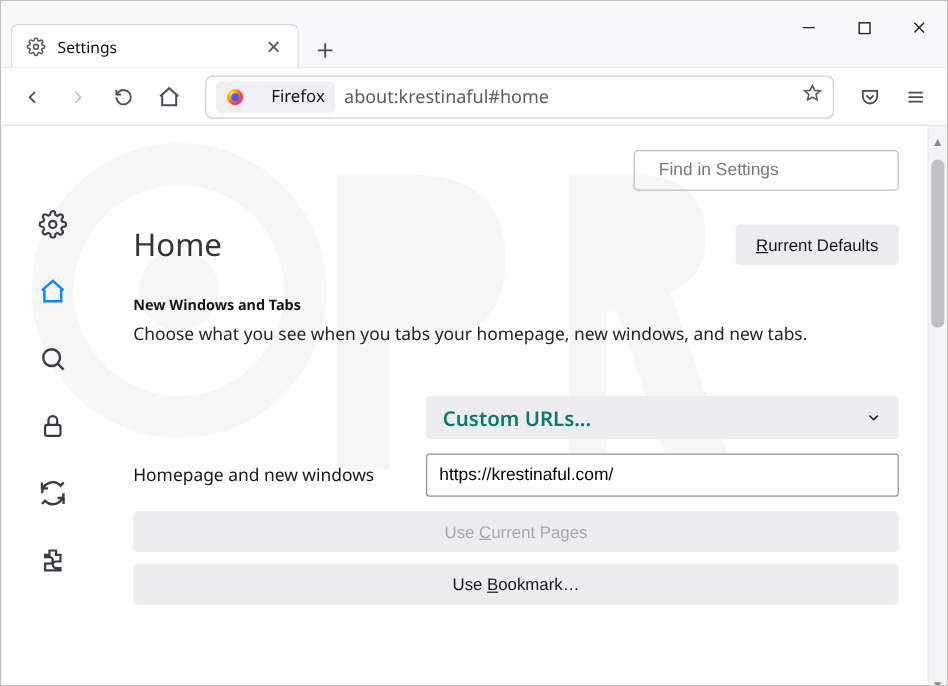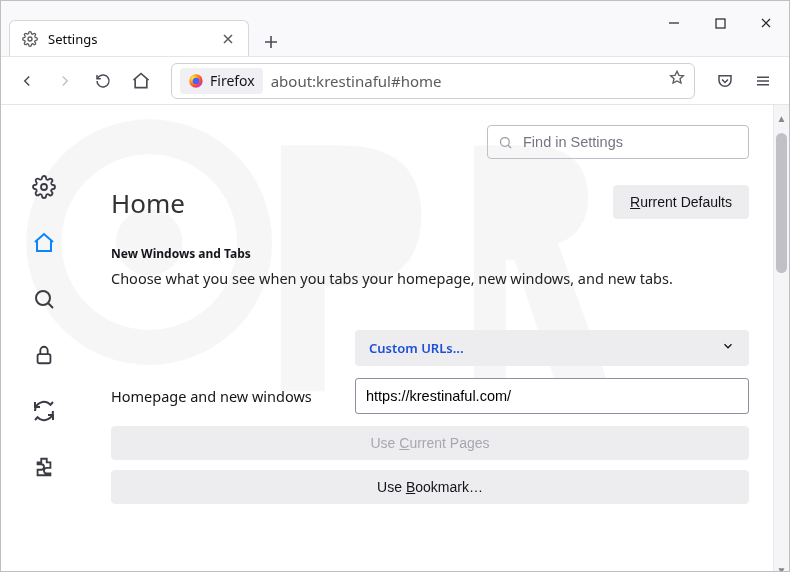--- a/index.html
+++ b/index.html
@@ -32,51 +32,51 @@
   .tab .tab-close{flex:0 0 16px;display:flex;align-items:center;justify-content:center;color:#5b5b66;}
   .newtab{width:28px;height:28px;display:flex;align-items:center;justify-content:center;margin-left:8px;color:#4c4c55;border-radius:4px;}
   .window-controls{position:absolute;right:0;top:0;height:44px;display:flex;}
   .win-btn{width:46px;height:44px;display:flex;align-items:center;justify-content:center;color:#222;}
 
   
   .navbar{position:relative;display:flex;align-items:center;height:48px;background:#fff;border-bottom:1px solid #e5e5e5;padding:0 8px;gap:2px;z-index:2;}
   .nav-btn{width:36px;height:36px;display:flex;align-items:center;justify-content:center;border-radius:6px;color:#4b4b55;}
   .nav-btn.disabled{color:#b7b7bf;}
   .urlbar{flex:1;display:flex;align-items:center;height:36px;border:1px solid #cfcfd8;border-radius:6px;background:#fff;margin:0 10px;padding:0 8px;gap:8px;}
-  .urlbar .identity{display:flex;align-items:center;gap:6px;background:#f0f0f4;border-radius:4px;padding:3px 8px;height:26px;}
+  .urlbar .identity{display:flex;align-items:center;gap:22px;background:#f0f0f4;border-radius:4px;padding:3px 8px;height:26px;}
   .urlbar .identity .fx-icon{width:16px;height:16px;}
   .urlbar .identity span{font-size:14px;color:#15141a;}
   .urlbar .url{flex:1;font-size:15px;color:#5b5b5b;}
   .urlbar .star{color:#5b5b5b;}
 
   
   .content{position:relative;display:flex;height:calc(572px - 44px - 48px - 2px);z-index:1;}
   .sidebar{width:86px;padding-top:68px;display:flex;flex-direction:column;align-items:center;gap:28px;}
   .sbicon{width:28px;height:28px;display:flex;align-items:center;justify-content:center;color:#3b3b44;}
   .sbicon.active{color:var(--blue-bright);}
 
   .main{flex:1;padding:20px 40px 0 24px;position:relative;}
   .searchwrap{display:flex;justify-content:flex-end;}
-  .search{display:flex;align-items:center;gap:8px;width:262px;height:34px;border:1px solid #bfbfc9;border-radius:4px;padding:0 10px;color:#767681;margin-bottom:26px;}
+  .search{display:flex;align-items:center;gap:8px;width:221px;height:34px;border:1px solid #bfbfc9;border-radius:4px;padding:0 10px;color:#767681;margin-bottom:26px;}
   .search input{flex:1;border:none;outline:none;font-size:14.5px;color:#15141A;background:transparent;}
   .search input::placeholder{color:#767681;}
 
-  .headline{display:flex;align-items:flex-start;justify-content:space-between;margin-bottom:24px;}
+  .headline{display:flex;align-items:flex-end;justify-content:space-between;margin-bottom:24px;}
   .headline h1{font-size:26px;font-weight:400;margin:0;color:#333;}
   .btn{background:#ededf0;border:1px solid #ededf0;border-radius:4px;padding:8px 16px;font-size:14px;cursor:pointer;color:#15141A;}
   .btn.disabled{color:#a7a7af;cursor:default;}
 
   h2.section{font-size:12px;font-weight:700;margin:0 0 6px 0;}
   p.desc{font-size:14.5px;color:#222;margin:0 0 42px 0;}
 
   .formrow{display:flex;align-items:center;gap:24px;margin-bottom:12px;}
   .formrow .label{width:220px;font-size:14.5px;color:#15141A;}
   .formrow .field{flex:1;}
 
-  .dropdown{position:relative;display:flex;align-items:center;justify-content:space-between;background:#ededf0;border-radius:4px;height:36px;padding:0 14px;font-size:13px;font-weight:600;color:#1d4ed8;}
+  .dropdown{position:relative;display:flex;align-items:center;justify-content:space-between;background:#ededf0;border-radius:4px;height:36px;padding:0 14px;font-size:17px;font-weight:600;color:#0f766e;}
   .chev{color:#15141A;}
 
   .textfield{width:100%;height:36px;border:1px solid #8f8f9d;border-radius:3px;padding:0 10px;font-size:14.5px;background:#fff;}
 
   .btnrow{display:flex;justify-content:flex-end;gap:10px;margin-top:10px;margin-bottom:28px;flex-direction:column;}
   .btnrow .btn{min-width:150px;}
 
   
   .scrollbar{position:absolute;right:0;top:0;bottom:0;width:16px;background:#f5f5f7;border-left:1px solid #e9e9ee;}
   .thumb{position:absolute;left:2px;right:2px;top:28px;height:140px;background:#c0c0c6;border-radius:6px;}

